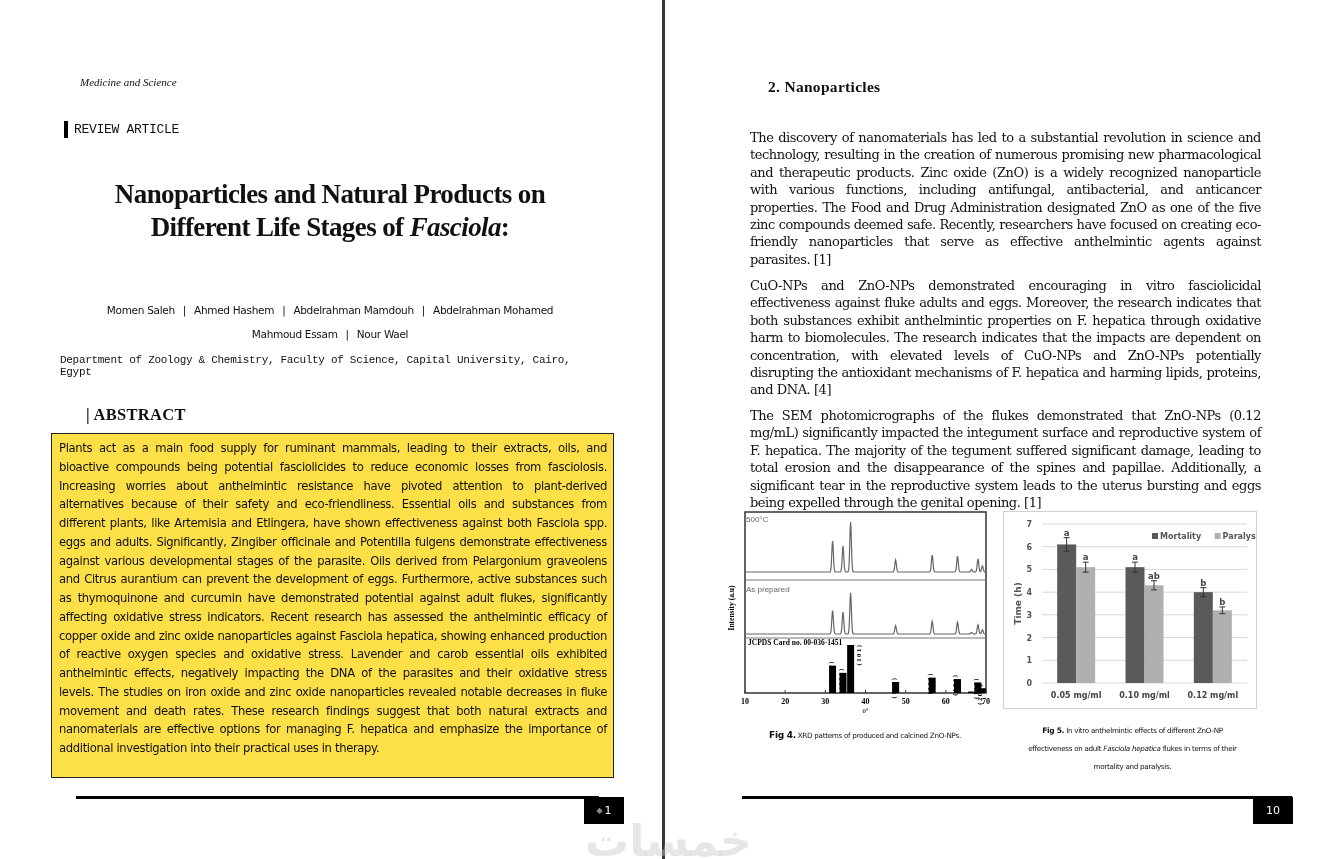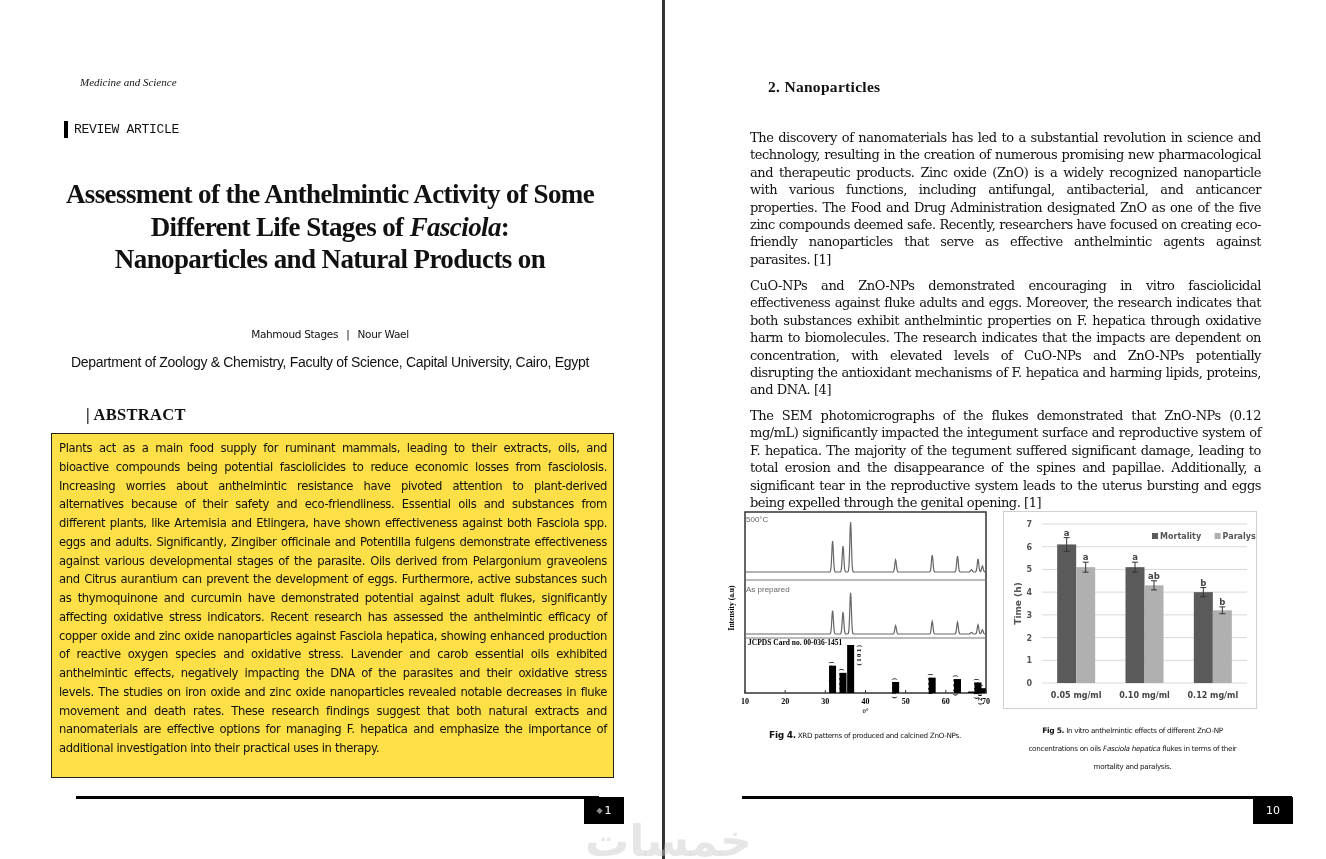--- a/index.html
+++ b/index.html
@@ -14,21 +14,21 @@
   .review-bar { width:4px; height:17px; background:#000; margin-right:6px; }
   .review-text { font-size:13px; font-family:Liberation Mono, monospace; letter-spacing:-0.3px; }
 
   .title { position:absolute; left:60px; top:178px; width:540px; text-align:center; font-family:"Liberation Serif", serif; font-weight:bold; font-size:27px; line-height:32.5px; letter-spacing:-0.6px; }
   .title i { font-weight:bold; }
 
   .authors { position:absolute; left:60px; width:540px; text-align:center; font-family:"DejaVu Sans", sans-serif; font-size:10.5px; letter-spacing:-0.3px; }
   .authors.r1 { top:304px; }
   .authors.r2 { top:328px; }
   .authors .sep { margin:0 8px; }
-  .affil { position:absolute; left:60px; top:354px; width:540px; text-align:center; font-family:Liberation Sans, sans-serif; font-size:14px; letter-spacing:-0.3px; }
+  .affil { position:absolute; left:60px; top:354px; width:540px; text-align:left; font-family:Liberation Mono, monospace; font-size:11px; letter-spacing:-0.3px; }
 
   .abs-head { position:absolute; left:76px; top:405px; font-family:"Liberation Serif", serif; font-weight:bold; font-size:16.5px; letter-spacing:0.3px;margin-left:10px; }
   .abs-box { position:absolute; left:51px; top:433px; width:548px; height:332px; border:1.5px solid #222; background:#fde047; padding:5px 6px 6px 7px; box-sizing:content-box; }
   .abs-text { font-family:"DejaVu Sans", sans-serif; font-size:11.6px; line-height:18.75px; text-align:justify; letter-spacing:-0.35px; word-spacing:0px; margin:0; }
 
   .footer-line { position:absolute; height:3px; background:#000; }
   .pgnum { position:absolute; background:#000; color:#fff; font-family:"DejaVu Sans", sans-serif; font-size:11px; display:flex; align-items:center; justify-content:center; }
 
   .sec-head { position:absolute; left:768px; top:78px; font-family:"Liberation Serif", serif; font-weight:bold; font-size:15.5px; letter-spacing:0.3px; }
   .body-para { position:absolute; left:742px; width:511px; font-family:"DejaVu Serif", serif; font-size:13px; line-height:17.4px; text-align:justify; letter-spacing:-0.45px; margin:8px; }
@@ -42,26 +42,28 @@
 </head>
 <body>
 
 <div class="page" id="page-left">
   <div class="journal">Medicine and Science</div>
   <div class="review-tag">
     <span class="review-bar"></span>
     <span class="review-text">REVIEW ARTICLE</span>
   </div>
   <div class="title">
-    <div>Assessment of the Anthelmintic Activity of Some</div>
+    <div>Nanoparticles and Natural Products on</div>
     <div><span>Different Life Stages of </span><i>Fasciola</i><span>:</span></div>
-    <div>Nanoparticles and Natural Products on</div>
+  </div>
+  <div class="authors r1">
+    <span>Momen Saleh</span><span class="sep">|</span><span>Ahmed Hashem</span><span class="sep">|</span><span>Abdelrahman Mamdouh</span><span class="sep">|</span><span>Abdelrahman Mohamed</span>
   </div>
   <div class="authors r2">
-    <span>Mahmoud Stages</span><span class="sep">|</span><span>Nour Wael</span>
+    <span>Mahmoud Essam</span><span class="sep">|</span><span>Nour Wael</span>
   </div>
   <div class="affil">Department of Zoology &amp; Chemistry, Faculty of Science, Capital University, Cairo, Egypt</div>
   <div class="abs-head">| ABSTRACT</div>
   <div class="abs-box">
     <p class="abs-text">Plants act as a main food supply for ruminant mammals, leading to their extracts, oils, and bioactive compounds being potential fasciolicides to reduce economic losses from fasciolosis. Increasing worries about anthelmintic resistance have pivoted attention to plant-derived alternatives because of their safety and eco-friendliness. Essential oils and substances from different plants, like Artemisia and Etlingera, have shown effectiveness against both Fasciola spp. eggs and adults. Significantly, Zingiber officinale and Potentilla fulgens demonstrate effectiveness against various developmental stages of the parasite. Oils derived from Pelargonium graveolens and Citrus aurantium can prevent the development of eggs. Furthermore, active substances such as thymoquinone and curcumin have demonstrated potential against adult flukes, significantly affecting oxidative stress indicators. Recent research has assessed the anthelmintic efficacy of copper oxide and zinc oxide nanoparticles against Fasciola hepatica, showing enhanced production of reactive oxygen species and oxidative stress. Lavender and carob essential oils exhibited anthelmintic effects, negatively impacting the DNA of the parasites and their oxidative stress levels. The studies on iron oxide and zinc oxide nanoparticles revealed notable decreases in fluke movement and death rates. These research findings suggest that both natural extracts and nanomaterials are effective options for managing F. hepatica and emphasize the importance of additional investigation into their practical uses in therapy.</p>
   </div>
   <div class="footer-line" style="left:76px; top:796px; width:523px;"></div>
   <div class="pgnum" style="left:584px; top:797px; width:40px; height:27px;">
     <span style="color:#888; font-size:8px; margin-right:2px;">◆</span>
       <span>1</span>
@@ -176,21 +178,21 @@
       <text x="218.33333333333331" y="92.90714285714286" font-size="8.5" font-weight="bold" fill="#444" text-anchor="middle" font-family="DejaVu Sans, sans-serif">b</text>
       <text x="208.83333333333331" y="186" font-size="8" font-weight="bold" fill="#444" text-anchor="middle" font-family="DejaVu Sans, sans-serif">0.12 mg/ml</text>
       <rect x="148" y="21" width="6" height="6" fill="#5a5a5a"></rect>
       <text x="156" y="27" font-size="8" font-weight="bold" fill="#555" font-family="DejaVu Sans, sans-serif">Mortality</text>
       <rect x="210.6" y="21" width="6" height="6" fill="#b0b0b0"></rect>
       <text x="218.6" y="27" font-size="8" font-weight="bold" fill="#555" font-family="DejaVu Sans, sans-serif">Paralysis</text>
     </svg>
 </div>
 <div class="caption" style="left:1010px; top:722px; width:245px;">
   <div><b style="font-size:7.5px">Fig 5.</b><span> In vitro anthelmintic effects of different ZnO-NP</span></div>
-  <div><span>concentrations on oils </span><i>Fasciola hepatica</i><span> flukes in terms of their</span></div>
+  <div><span>effectiveness on adult </span><i>Fasciola hepatica</i><span> flukes in terms of their</span></div>
   <div>mortality and paralysis.</div>
 </div>
 
 <div class="footer-line" style="left:742px; top:796px; width:550px;"></div>
 <div class="pgnum" style="left:1253px; top:797px; width:40px; height:27px;">
   <span>10</span>
 </div>
 
 <div class="watermark">خمسات</div>
 

